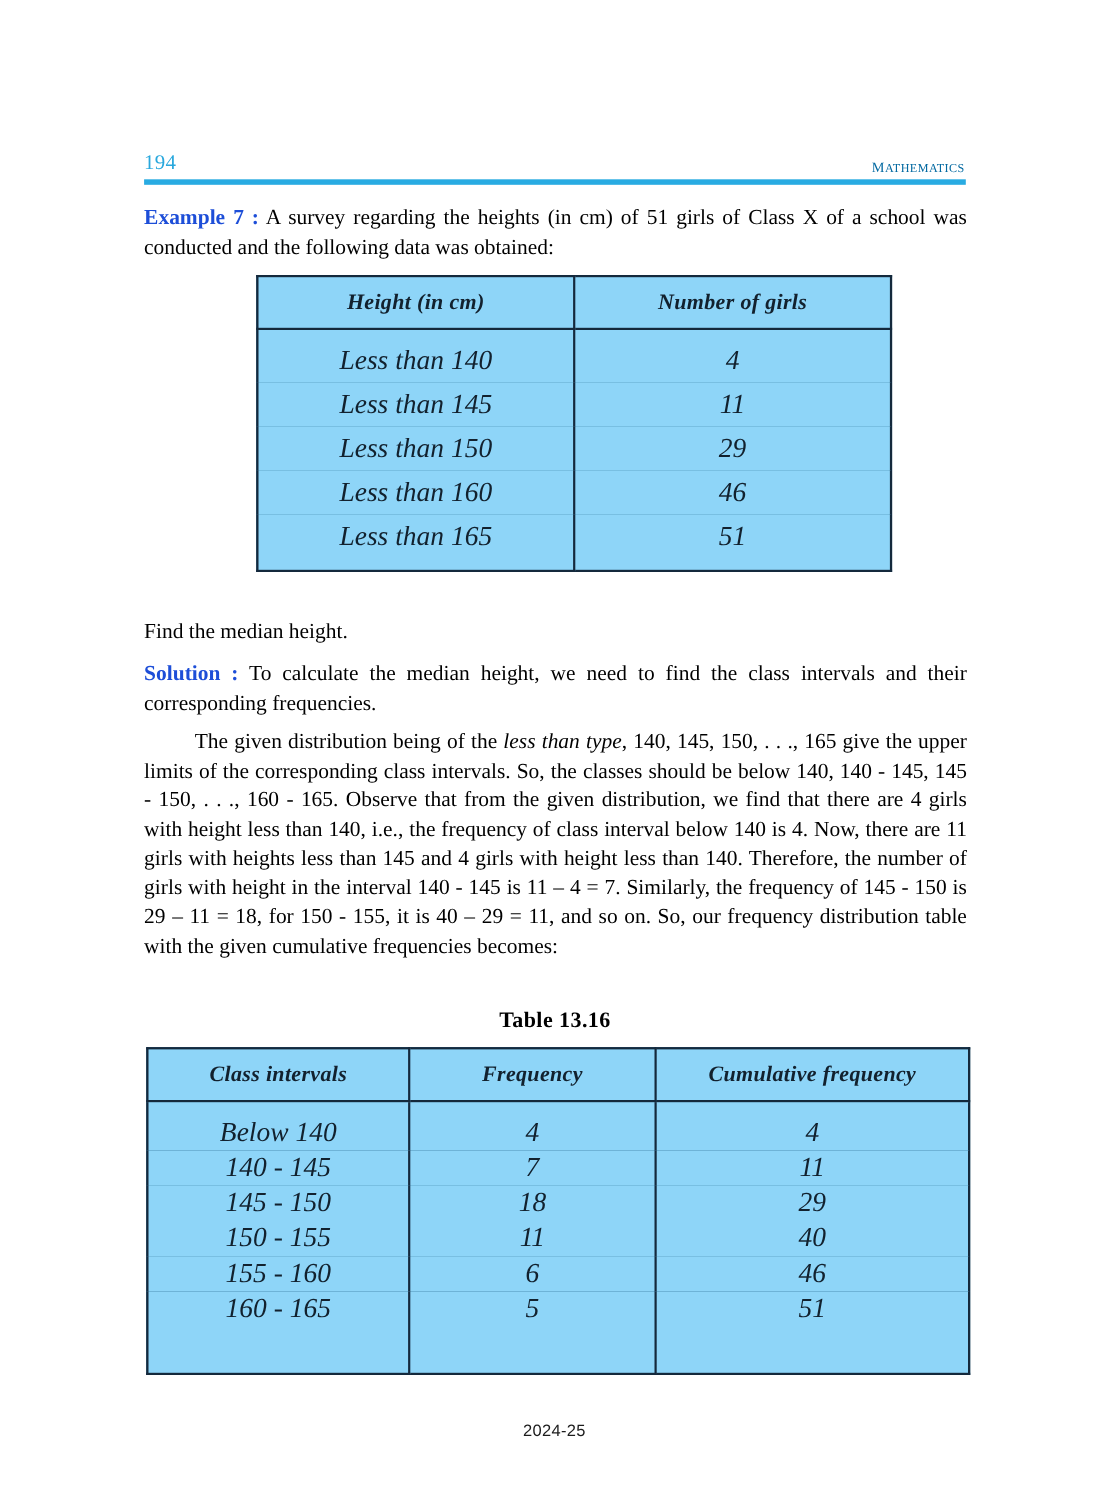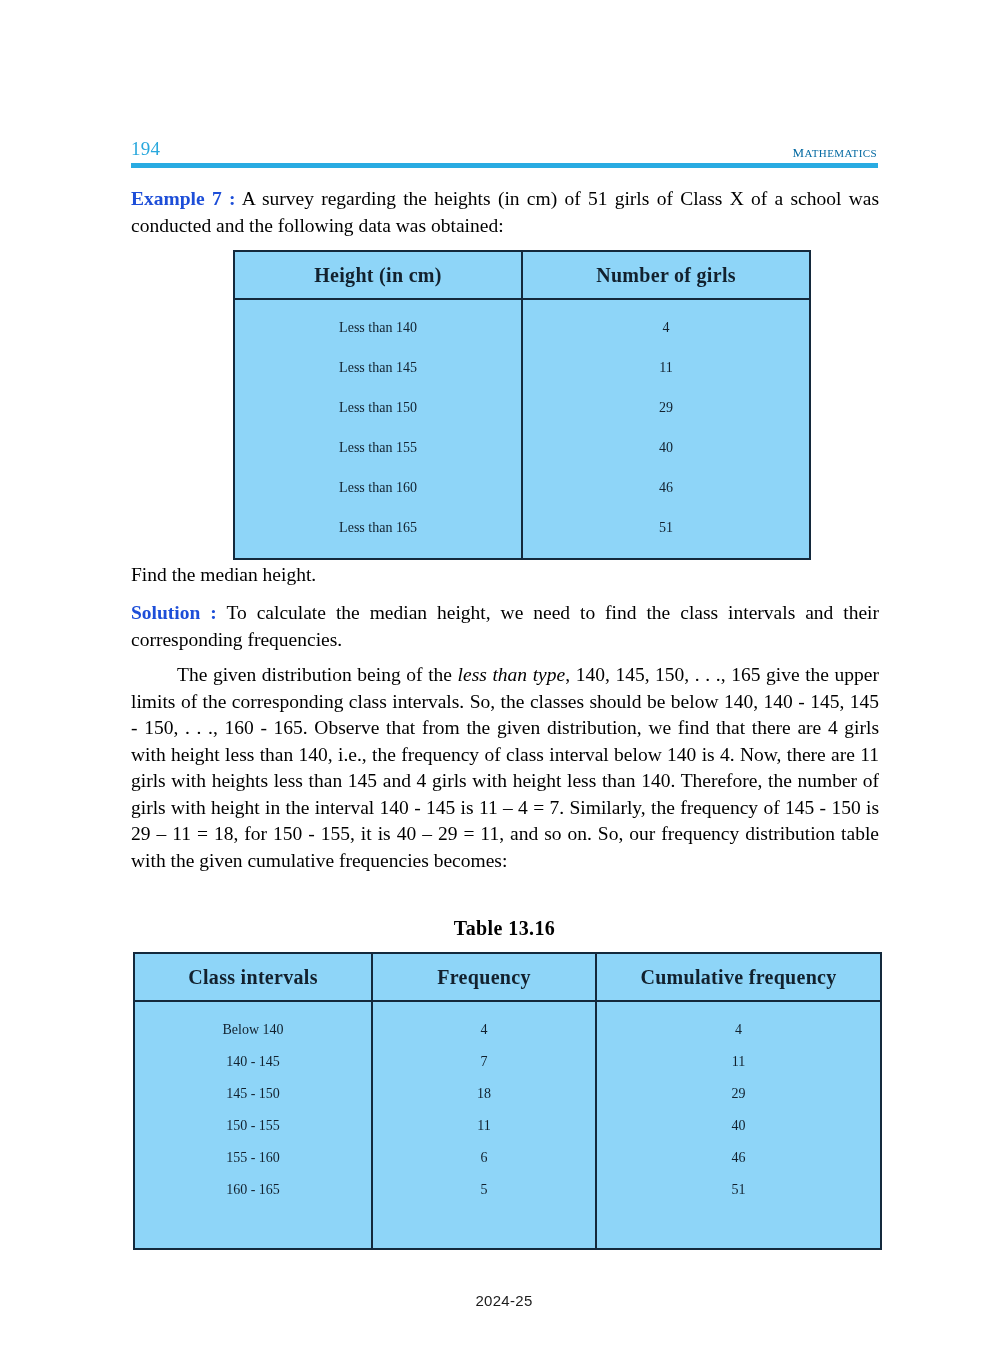--- a/index.html
+++ b/index.html
@@ -77,37 +77,38 @@
   #p-find    { left: 131px; top: 562px; width: 748px; }
   #p-solution{ left: 131px; top: 600px; width: 748px; }
   #p-given   { left: 131px; top: 662px; width: 748px; text-align: justify; text-indent: 46px; }
 
   
   .tbl {
     position: absolute;
     border-collapse: collapse;
     background: #0c4a6e;
     table-layout: fixed;
+    font-style: italic;
   }
   .tbl td, .tbl th {
     border: 2px solid #14293c;
     background: #8ed5f8;
     padding: 0;
     margin: 0;
   }
   .tbl th {
     font-weight: bold;
     font-size: 20px;
     text-align: center;
     color: #12212e;
     height: 44px;
     letter-spacing: 0.3px;
   }
   .tbl td {
-    font-size: 14px;
+    font-size: 25px;
     text-align: center;
     color: #12212e;
     border-top: none;
     border-bottom: none;
   }
 
   
   #table-heights {
     left: 233px;
     top: 250px;
@@ -189,24 +190,20 @@
       </tr>
       <tr>
         <td>Less than 145</td>
         <td>11</td>
       </tr>
       <tr>
         <td>Less than 150</td>
         <td>29</td>
       </tr>
       <tr>
-        <td>Less than 155</td>
-        <td>40</td>
-      </tr>
-      <tr>
         <td>Less than 160</td>
         <td>46</td>
       </tr>
       <tr>
         <td>Less than 165</td>
         <td>51</td>
       </tr>
     </tbody>
   </table>
 

